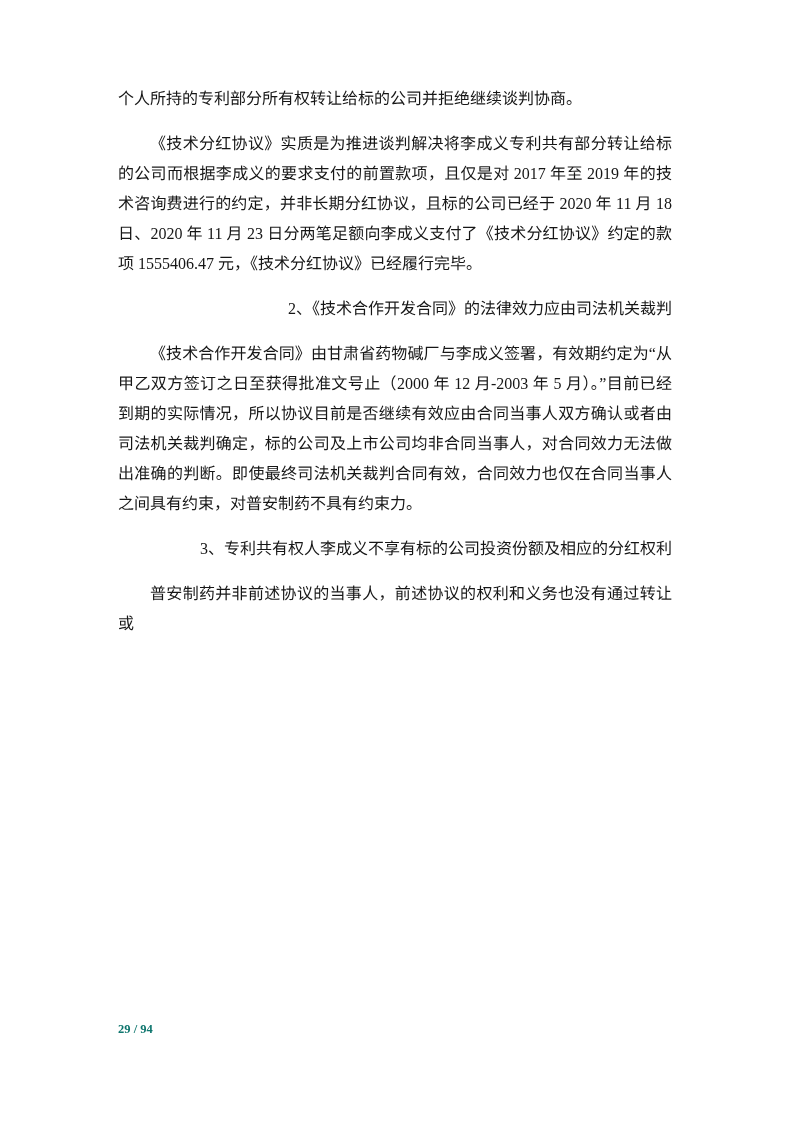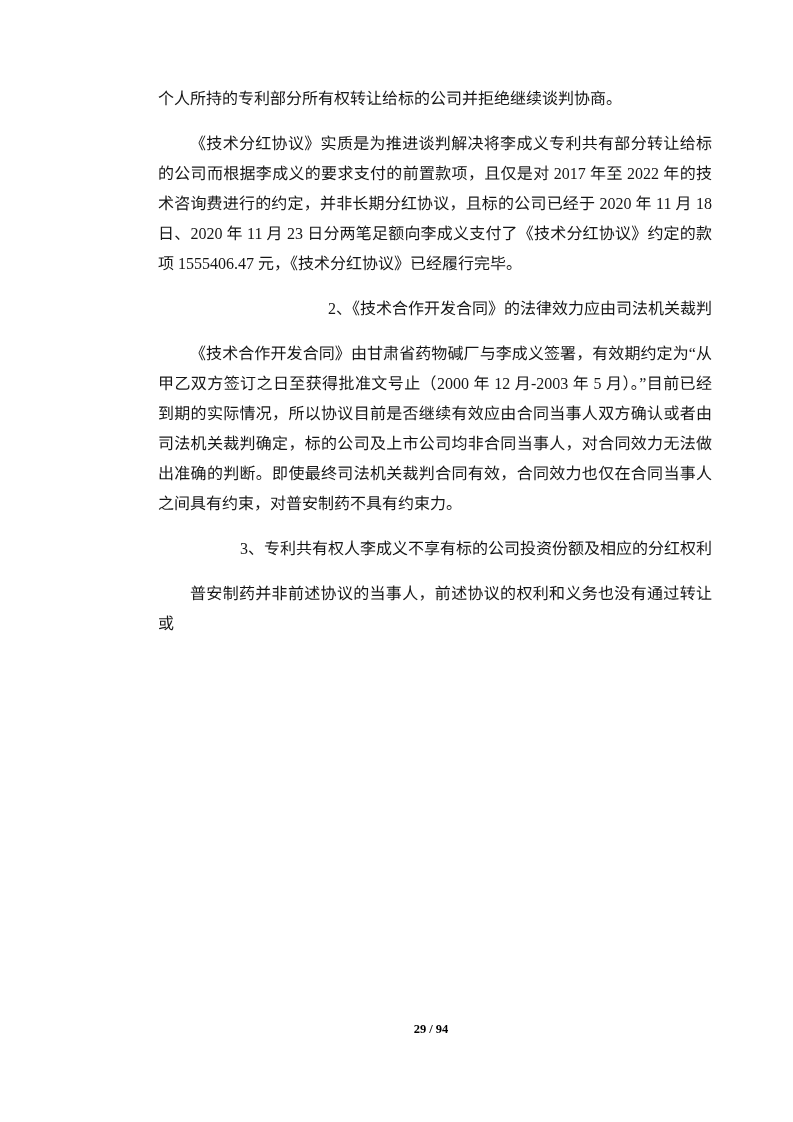--- a/index.html
+++ b/index.html
@@ -12,21 +12,20 @@
     height: 1122px;
     position: relative;
     overflow: hidden;
     font-family: "Liberation Serif", "DejaVu Serif", serif;
     color: #161616;
   }
   .page {
     position: absolute;
     inset: 0;
     background: #ffffff;
-    margin-left: 40px;
   }
   .page-body {
     position: absolute;
     left: 118px;
     top: 84px;
     width: 554px;
     font-size: 16px;
     line-height: 30px;
     text-align: justify;
     text-justify: inter-ideograph;
@@ -40,36 +39,36 @@
   }
   .page-body p.heading,
   .page-body p.subheading {
     text-align: right;
   }
   .page-footer {
     position: absolute;
     top: 1022px;
     left: 118px;
     width: 554px;
-    text-align: center;
+    text-align: left;
     padding-right: 8px;
     box-sizing: border-box;
     font-size: 12.5px;
     font-weight: bold;
-    color: #000000;
+    color: #0f766e;
   }
 </style>
 </head>
 <body>
 
 <div class="page">
 
   <div class="page-body">
     <p class="continuation">个人所持的专利部分所有权转让给标的公司并拒绝继续谈判协商。</p>
-    <p class="paragraph">《技术分红协议》实质是为推进谈判解决将李成义专利共有部分转让给标的公司而根据李成义的要求支付的前置款项，且仅是对 2017 年至 2022 年的技术咨询费进行的约定，并非长期分红协议，且标的公司已经于 2020 年 11 月 18 日、2020 年 11 月 23 日分两笔足额向李成义支付了《技术分红协议》约定的款项 1555406.47 元，《技术分红协议》已经履行完毕。</p>
+    <p class="paragraph">《技术分红协议》实质是为推进谈判解决将李成义专利共有部分转让给标的公司而根据李成义的要求支付的前置款项，且仅是对 2017 年至 2019 年的技术咨询费进行的约定，并非长期分红协议，且标的公司已经于 2020 年 11 月 18 日、2020 年 11 月 23 日分两笔足额向李成义支付了《技术分红协议》约定的款项 1555406.47 元，《技术分红协议》已经履行完毕。</p>
     <p class="heading">2、《技术合作开发合同》的法律效力应由司法机关裁判</p>
     <p class="paragraph">《技术合作开发合同》由甘肃省药物碱厂与李成义签署，有效期约定为“从甲乙双方签订之日至获得批准文号止（2000 年 12 月-2003 年 5 月）。”目前已经到期的实际情况，所以协议目前是否继续有效应由合同当事人双方确认或者由司法机关裁判确定，标的公司及上市公司均非合同当事人，对合同效力无法做出准确的判断。即使最终司法机关裁判合同有效，合同效力也仅在合同当事人之间具有约束，对普安制药不具有约束力。</p>
     <p class="heading">3、专利共有权人李成义不享有标的公司投资份额及相应的分红权利</p>
     <p class="paragraph">普安制药并非前述协议的当事人，前述协议的权利和义务也没有通过转让或</p>
   </div>
 
   <div class="page-footer">29 / 94</div>
 
 </div>
 

